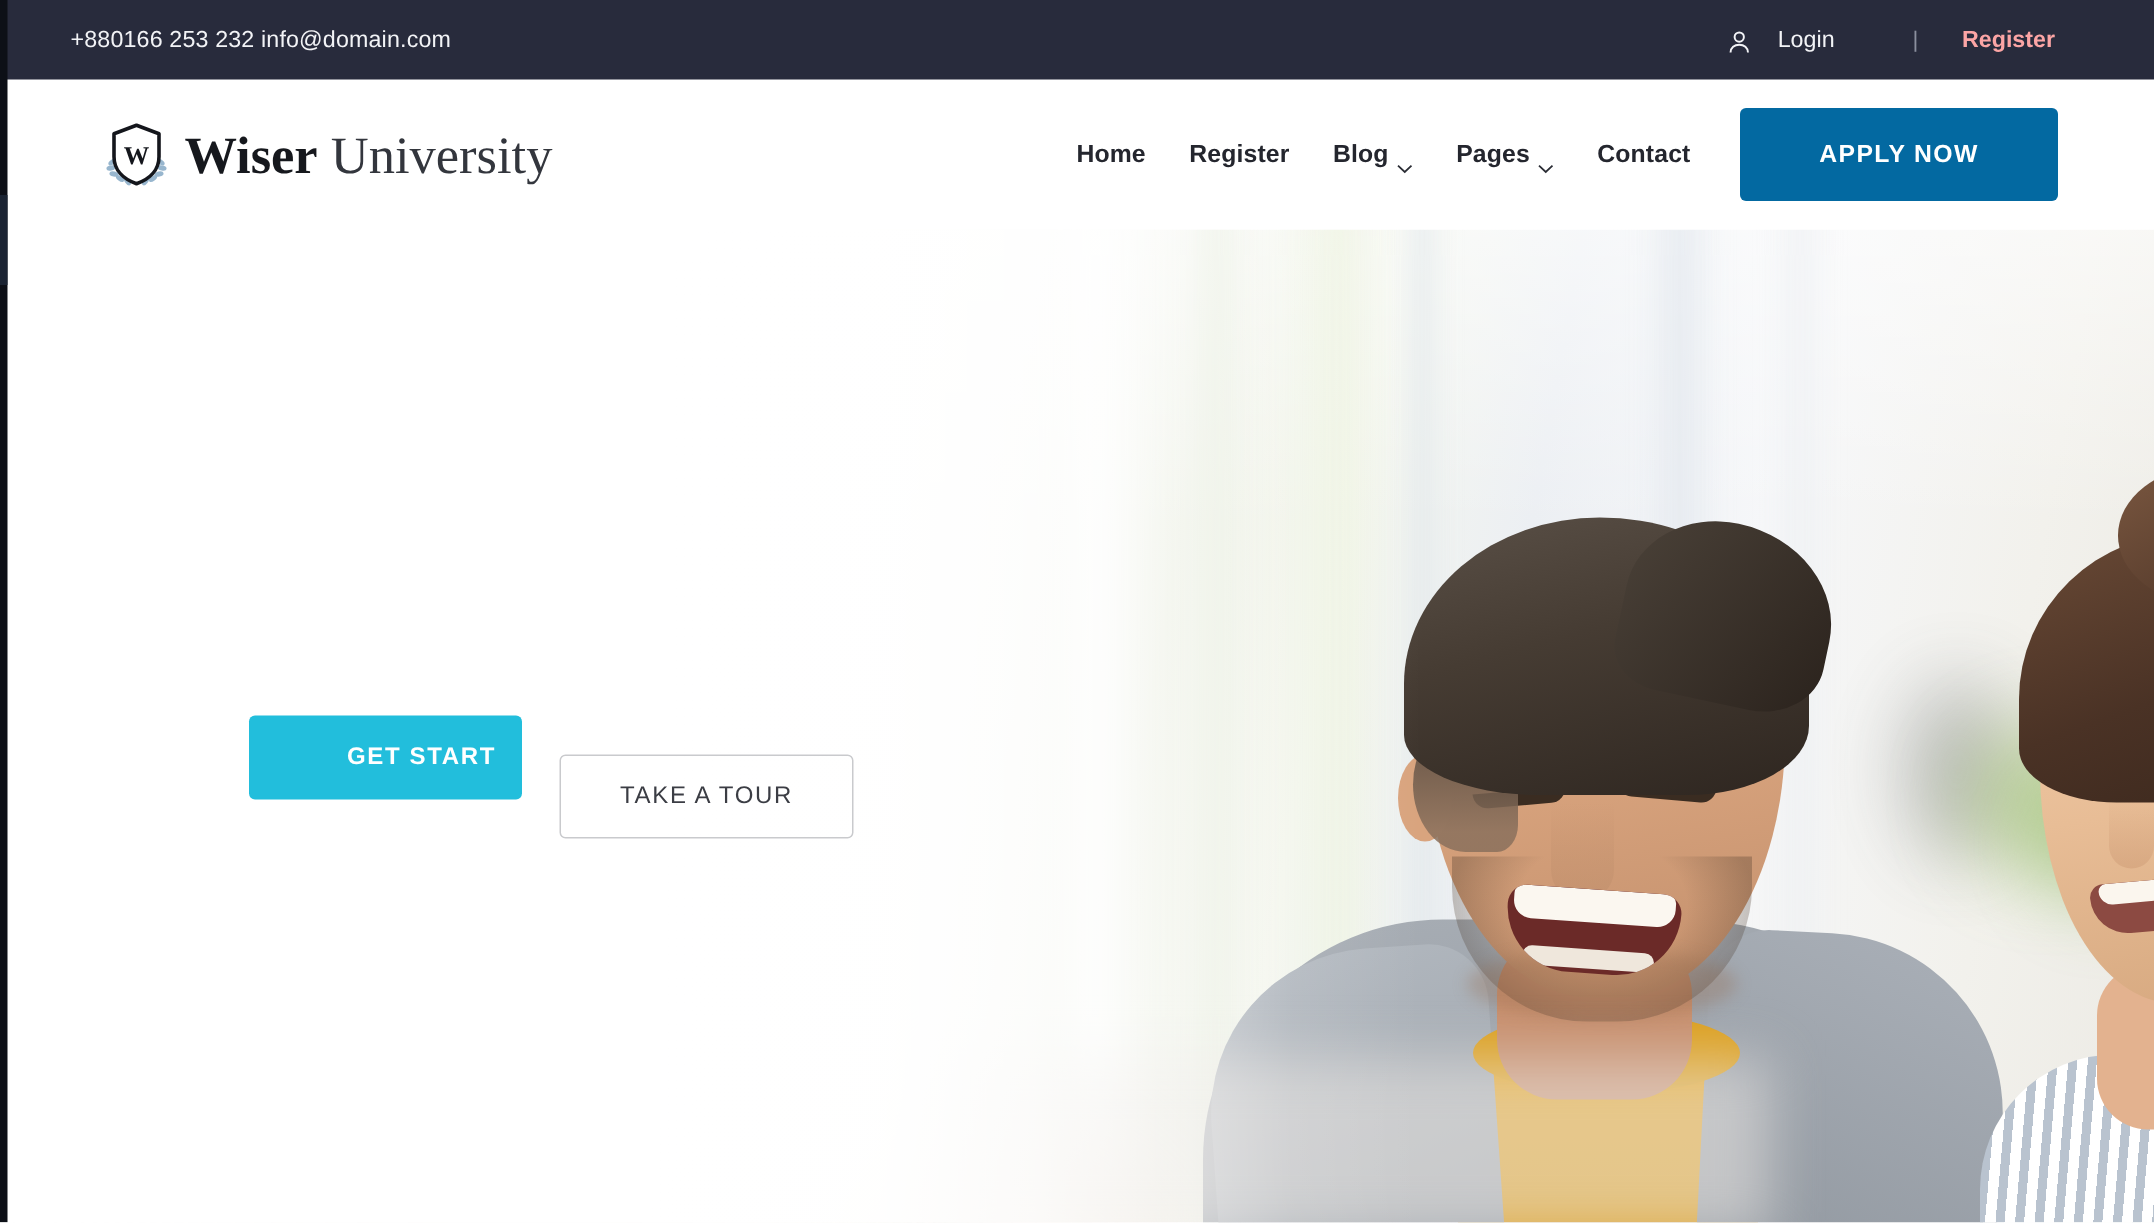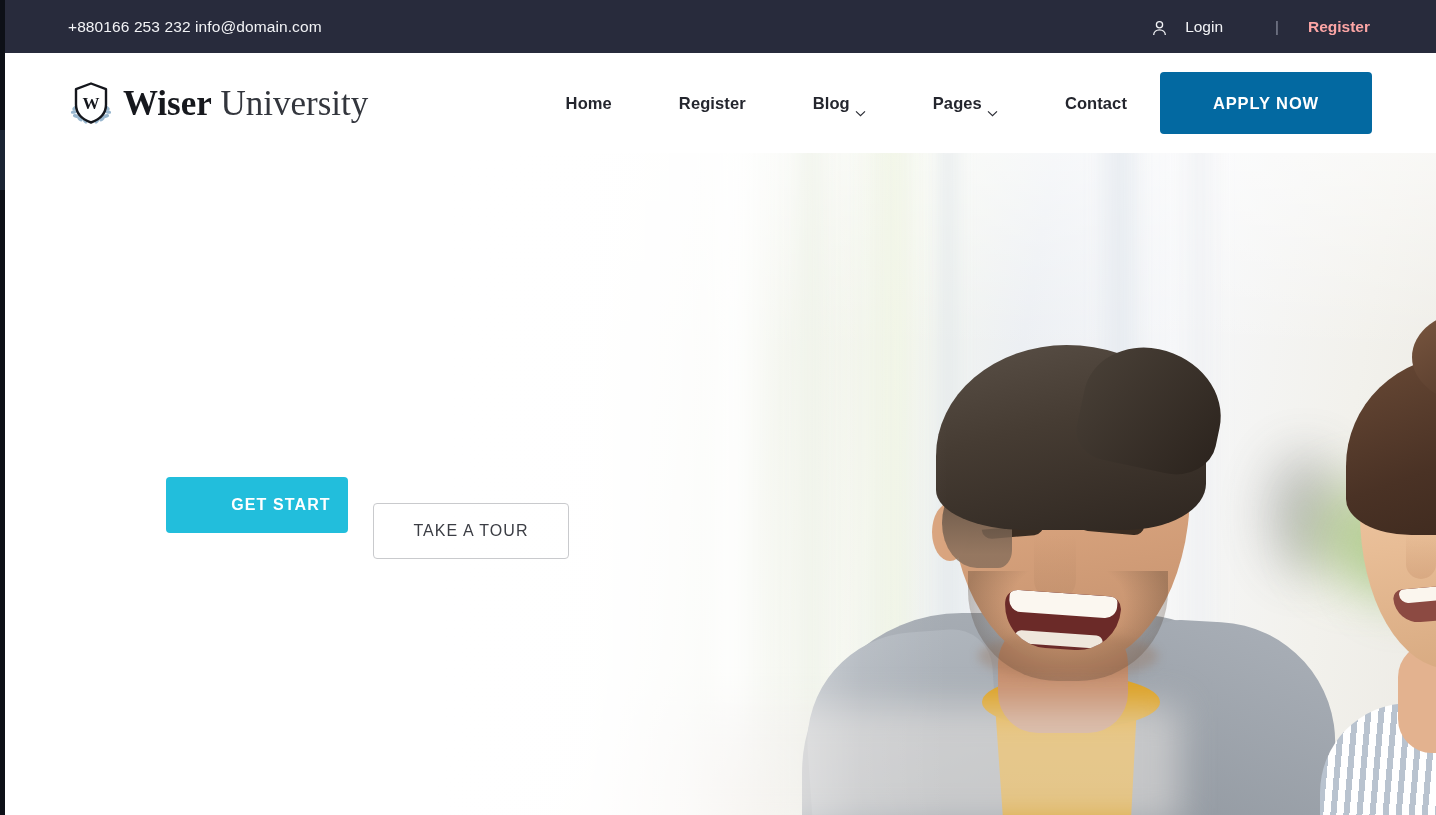--- a/index.html
+++ b/index.html
@@ -41,21 +41,21 @@
   .topbar {
     position: absolute;
     left: 0; top: 0;
     width: 1436px; height: 53px;
     background: #282b3c;
     display: flex;
     align-items: center;
     z-index: 50;
   }
   .topbar-left {
-    margin-left: 68px;
+    margin-left: 47px;
     color: #f2f3f6;
     font-size: 15.5px;
     letter-spacing: 0.1px;
     white-space: nowrap;
   }
   .topbar-right {
     margin-left: auto;
     margin-right: 66px;
     display: flex;
     align-items: center;
@@ -133,21 +133,20 @@
     display: flex;
     align-items: center;
     gap: 5px;
     font-size: 16.5px;
     font-weight: 600;
     color: #24262e;
     text-decoration: none;
     cursor: pointer;
     white-space: nowrap;
     letter-spacing: 0.1px;
-    margin-left: 38px;
   }
   .chev {
     display: inline-block;
     width: 11px; height: 7px;
     position: relative;
     top: 2px;
   }
 
   .apply-btn {
     margin-left: 33px;

